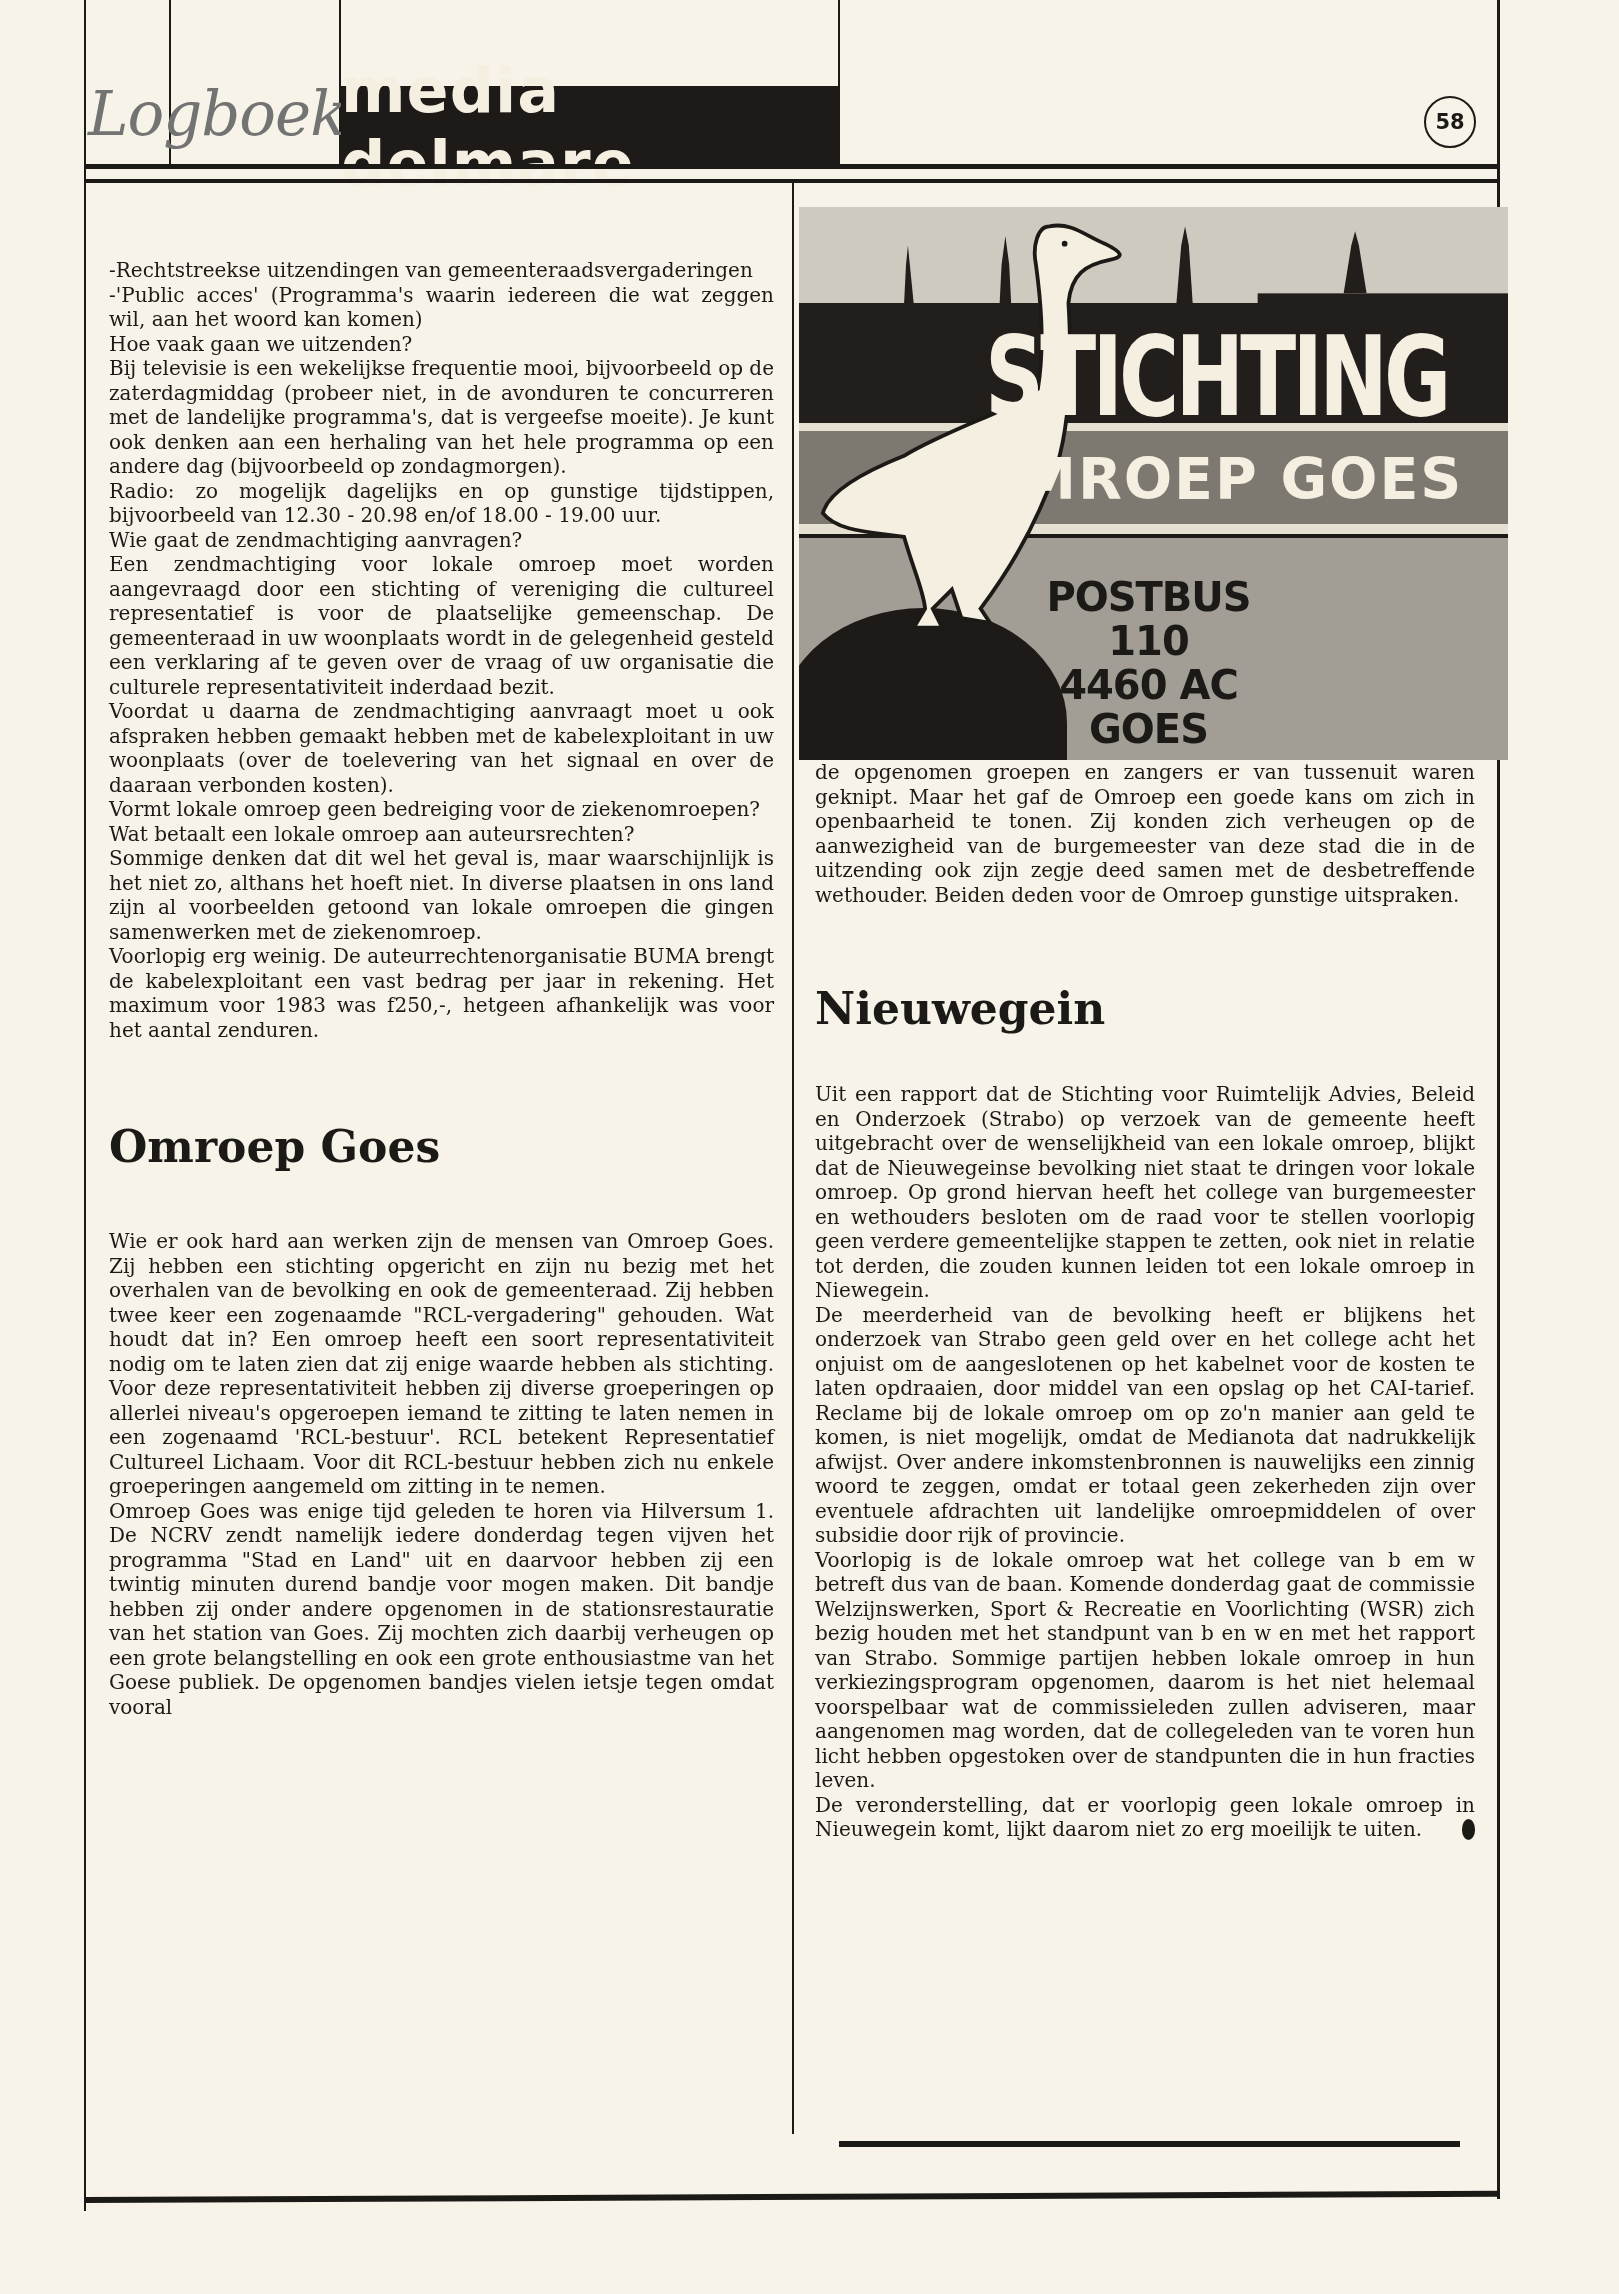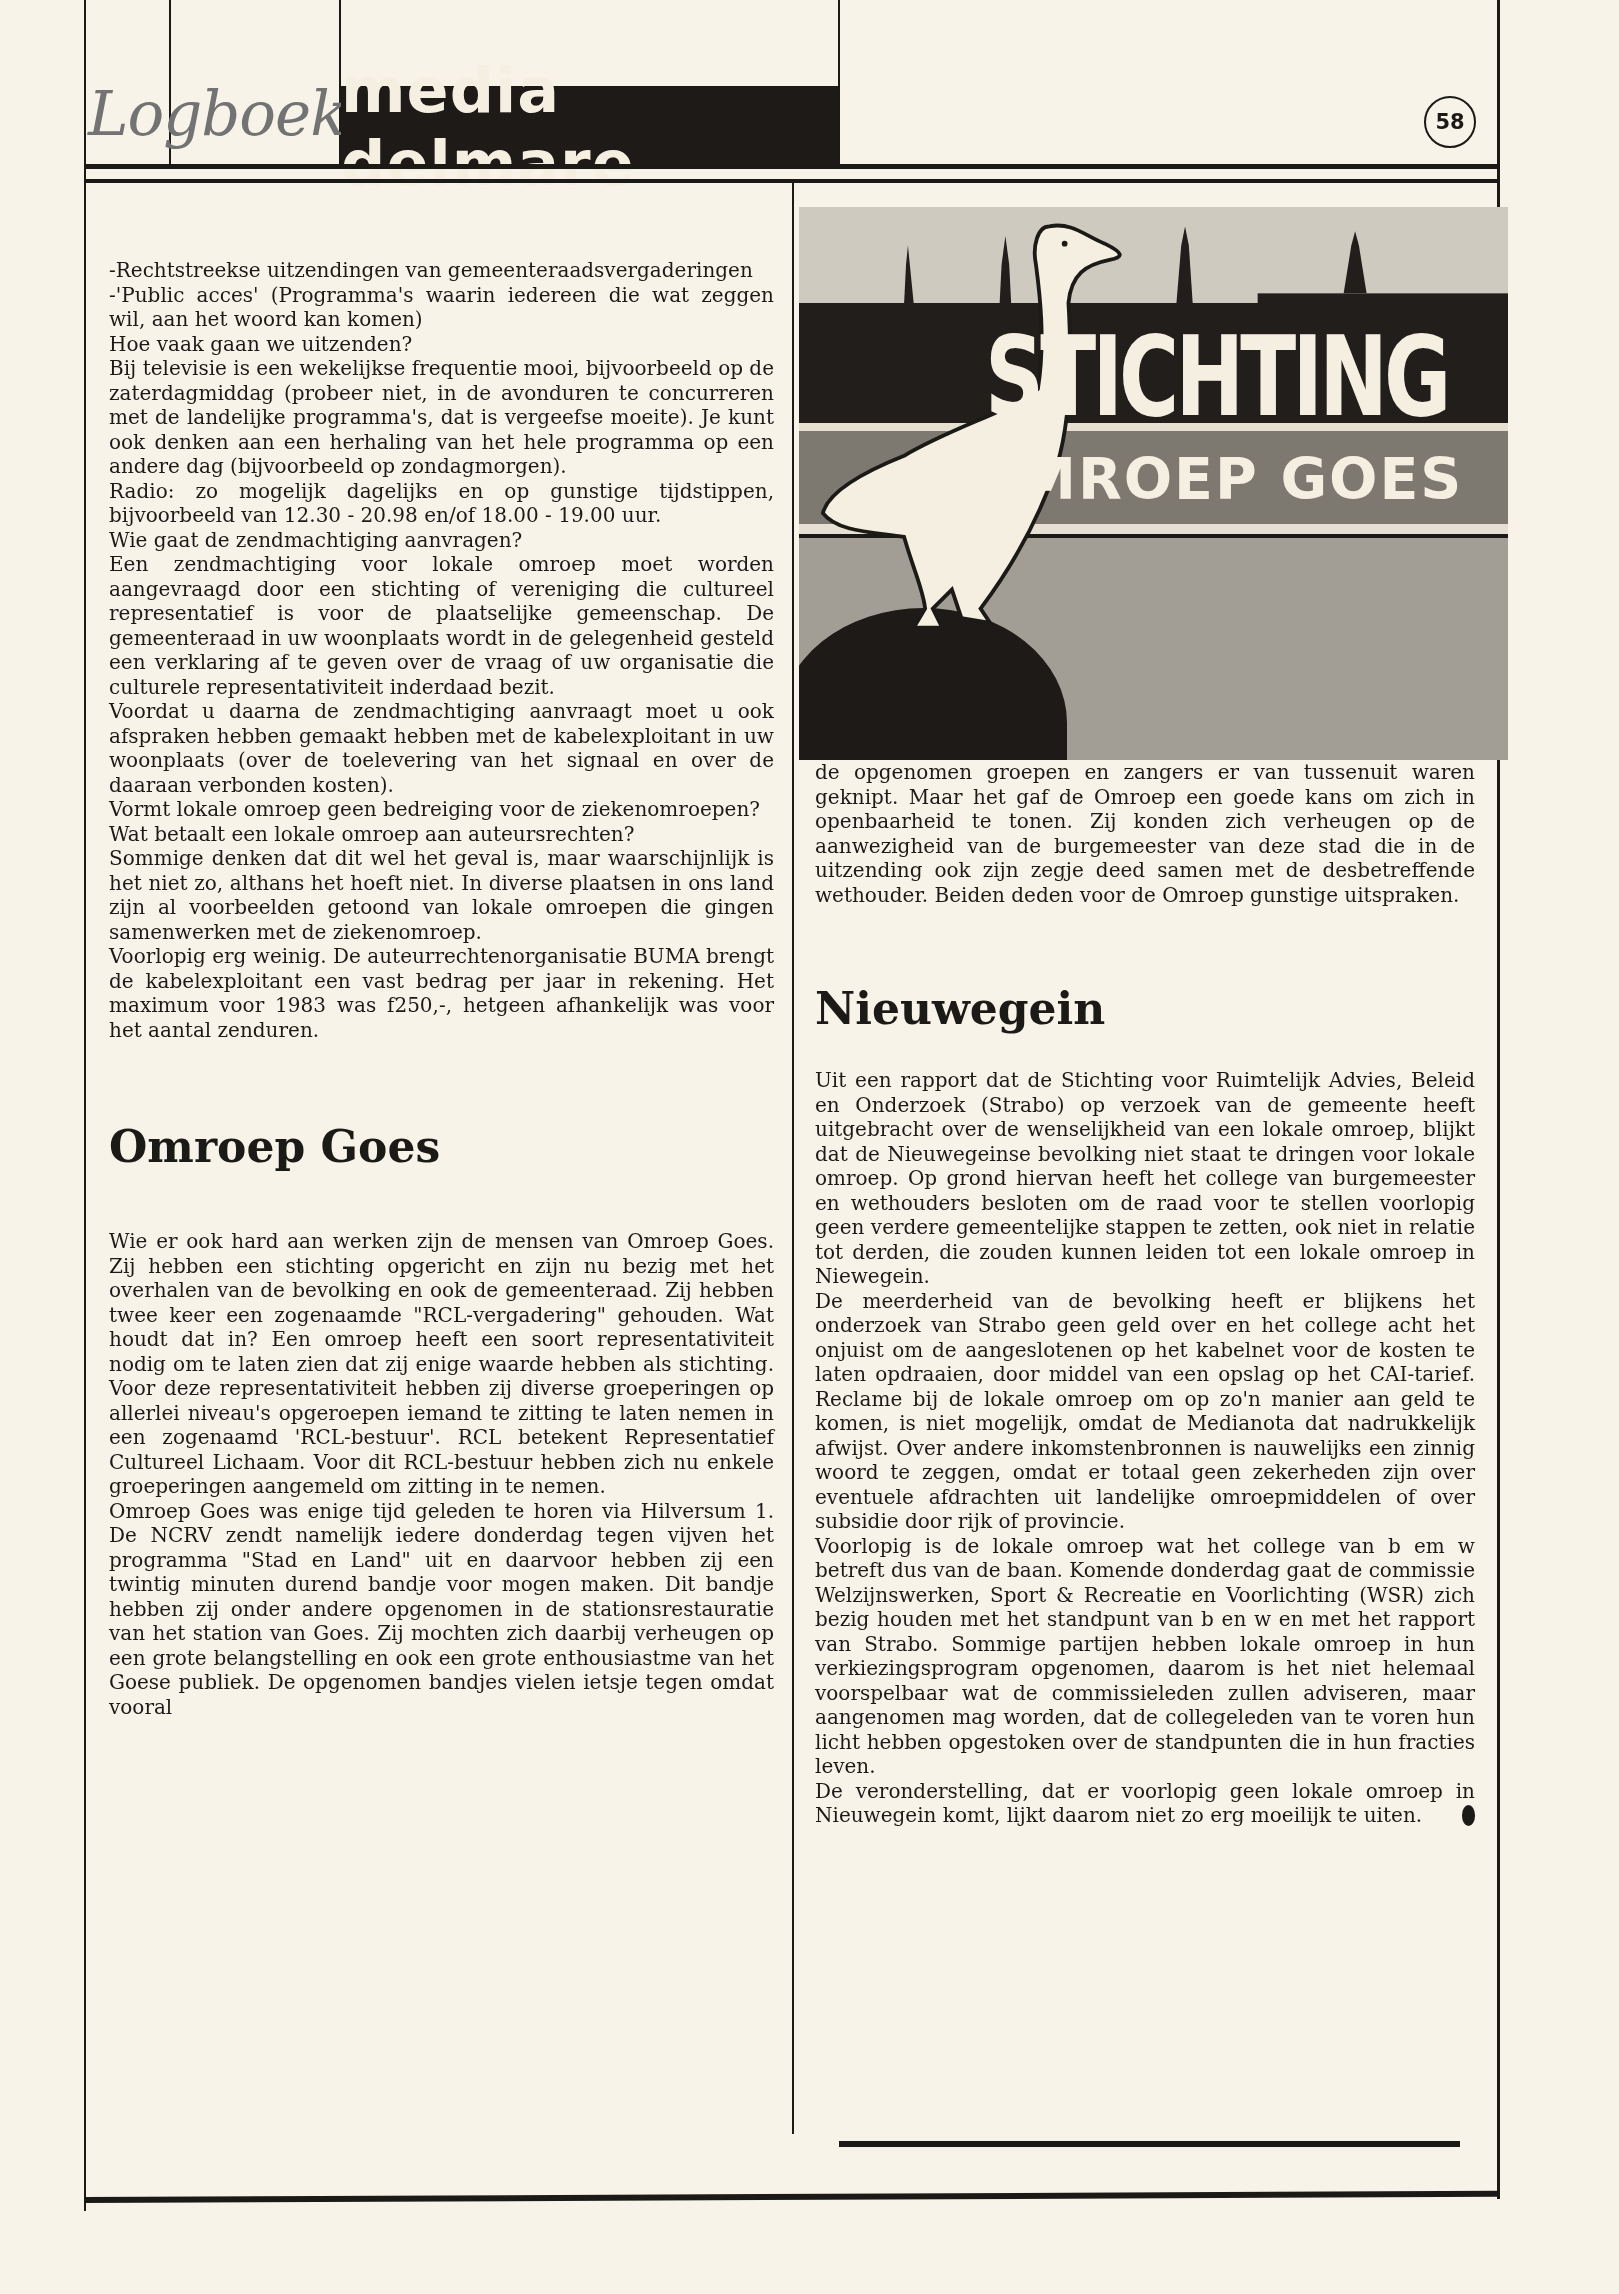--- a/index.html
+++ b/index.html
@@ -161,26 +161,31 @@
   <div class="img-band2"></div>
   <div class="img-band2b"></div>
   <div class="img-lower"></div>
   <div class="img-hill"></div>
   <svg class="goose" width="709" height="553" viewBox="0 0 742 578">
     <path d="M262,20 C250,20 244,40 248,60 C252,90 258,140 250,190 C230,210 160,230 110,260 C60,280 30,300 25,320 C40,340 80,340 110,345 C120,380 130,400 132,420 L120,440 L150,440 L140,420 L160,400 L170,430 L200,435 L190,420 C220,380 250,330 270,270 C285,220 285,150 282,100 C285,70 300,60 325,55 C340,52 340,48 320,38 C300,30 285,15 262,20 Z" fill="#f5efe1" stroke="#1c1a17" stroke-width="4"></path>
     <circle cx="278" cy="38" r="3" fill="#1c1a17"></circle>
   </svg>
   <div class="img-stichting">STICHTING</div>
   <div class="img-omroep">OMROEP GOES</div>
+  <div class="img-address">
+    <div>POSTBUS 110</div>
+    <div>4460 AC</div>
+    <div>GOES</div>
+  </div>
 </figure>
 
 <section class="col col-right" style="top:760px;">
   <p class="para">de opgenomen groepen en zangers er van tussenuit waren geknipt. Maar het gaf de Omroep een goede kans om zich in openbaarheid te tonen. Zij konden zich verheugen op de aanwezigheid van de burgemeester van deze stad die in de uitzending ook zijn zegje deed samen met de desbetreffende wethouder. Beiden deden voor de Omroep gunstige uitspraken.</p>
 
-  <h2 class="section-title" style="margin-top:75px;margin-bottom:32px;">Nieuwegein</h2>
+  <h2 class="section-title" style="margin-top:75px;margin-bottom:46px;">Nieuwegein</h2>
   <p class="para">Uit een rapport dat de Stichting voor Ruimtelijk Advies, Beleid en Onderzoek (Strabo) op verzoek van de gemeente heeft uitgebracht over de wenselijkheid van een lokale omroep, blijkt dat de Nieuwegeinse bevolking niet staat te dringen voor lokale omroep. Op grond hiervan heeft het college van burgemeester en wethouders besloten om de raad voor te stellen voorlopig geen verdere gemeentelijke stappen te zetten, ook niet in relatie tot derden, die zouden kunnen leiden tot een lokale omroep in Niewegein.</p>
   <p class="para">De meerderheid van de bevolking heeft er blijkens het onderzoek van Strabo geen geld over en het college acht het onjuist om de aangeslotenen op het kabelnet voor de kosten te laten opdraaien, door middel van een opslag op het CAI-tarief. Reclame bij de lokale omroep om op zo'n manier aan geld te komen, is niet mogelijk, omdat de Medianota dat nadrukkelijk afwijst. Over andere inkomstenbronnen is nauwelijks een zinnig woord te zeggen, omdat er totaal geen zekerheden zijn over eventuele afdrachten uit landelijke omroepmiddelen of over subsidie door rijk of provincie.</p>
   <p class="para">Voorlopig is de lokale omroep wat het college van b em w betreft dus van de baan. Komende donderdag gaat de commissie Welzijnswerken, Sport &amp; Recreatie en Voorlichting (WSR) zich bezig houden met het standpunt van b en w en met het rapport van Strabo. Sommige partijen hebben lokale omroep in hun verkiezingsprogram opgenomen, daarom is het niet helemaal voorspelbaar wat de commissieleden zullen adviseren, maar aangenomen mag worden, dat de collegeleden van te voren hun licht hebben opgestoken over de standpunten die in hun fracties leven.</p>
   <p class="para">
     <span>De veronderstelling, dat er voorlopig geen lokale omroep in Nieuwegein komt, lijkt daarom niet zo erg moeilijk te uiten.</span>
     <span class="end-mark"></span>
   </p>
 </section>
 
 <div class="end-rule"></div>

